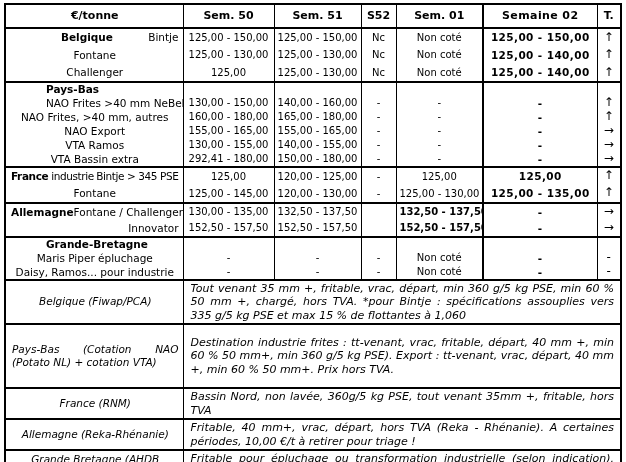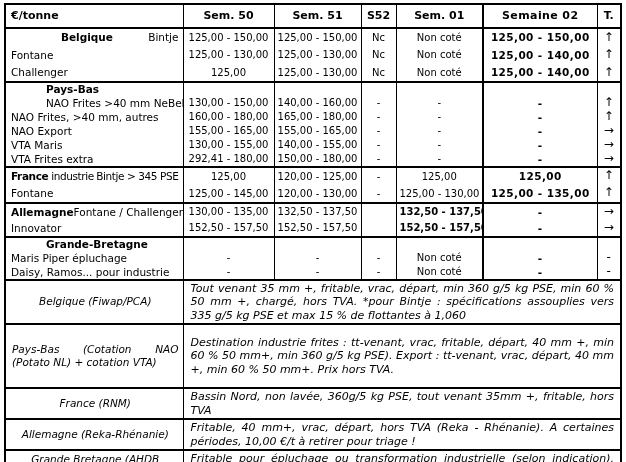--- a/index.html
+++ b/index.html
@@ -11,23 +11,23 @@
   table.tbl {
     border-collapse:collapse; table-layout:fixed; width:618px;
     border:2px solid #000;
   }
   td {
     border-left:1px solid #000;
     padding:0 3px; font-size:10px; line-height:1.15;
     text-align:center; vertical-align:middle;
     overflow:hidden; white-space:nowrap;
   }
-  td.lbl { border-left:none; text-align:left; font-size:10.5px; padding:0 4px 0 5px; }
+  td.lbl { border-left:none; text-align:center; font-size:10.5px; padding:0 4px 0 5px; }
   td.lbl.left { text-align:left;padding-left:40px; }
-  td.lbl.center { text-align:left; }
+  td.lbl.center { text-align:right; }
   .country { font-weight:bold; }
   .split { display:flex; justify-content:space-between; align-items:center; }
   .split .padl { margin-left:50px; }
   .tight { letter-spacing:-0.4px; }
   tr.hdr td { font-weight:bold; font-size:11px; border-bottom:2px solid #000; }
   tr.hdr { height:24px; }
   tr.sec td { border-top:2px solid #000; }
   tr.rbel { height:18px; }
   tr.rpb  { height:14px; }
   tr.rfr  { height:18px; }
@@ -142,30 +142,30 @@
     <tr class="rpb">
       <td class="lbl">NAO Export</td>
       <td>155,00 - 165,00</td>
       <td>155,00 - 165,00</td>
       <td>-</td>
       <td>-</td>
       <td class="sem02">-</td>
       <td class="tcol">→</td>
     </tr>
     <tr class="rpb">
-      <td class="lbl">VTA Maris</td>
+      <td class="lbl">VTA Ramos</td>
       <td>130,00 - 155,00</td>
       <td>140,00 - 155,00</td>
       <td>-</td>
       <td>-</td>
       <td class="sem02">-</td>
       <td class="tcol">→</td>
     </tr>
     <tr class="rpb">
-      <td class="lbl">VTA Frites extra</td>
+      <td class="lbl">VTA Bassin extra</td>
       <td>292,41 - 180,00</td>
       <td>150,00 - 180,00</td>
       <td>-</td>
       <td>-</td>
       <td class="sem02">-</td>
       <td class="tcol">→</td>
     </tr>
   </tbody>
 
   <tbody>

